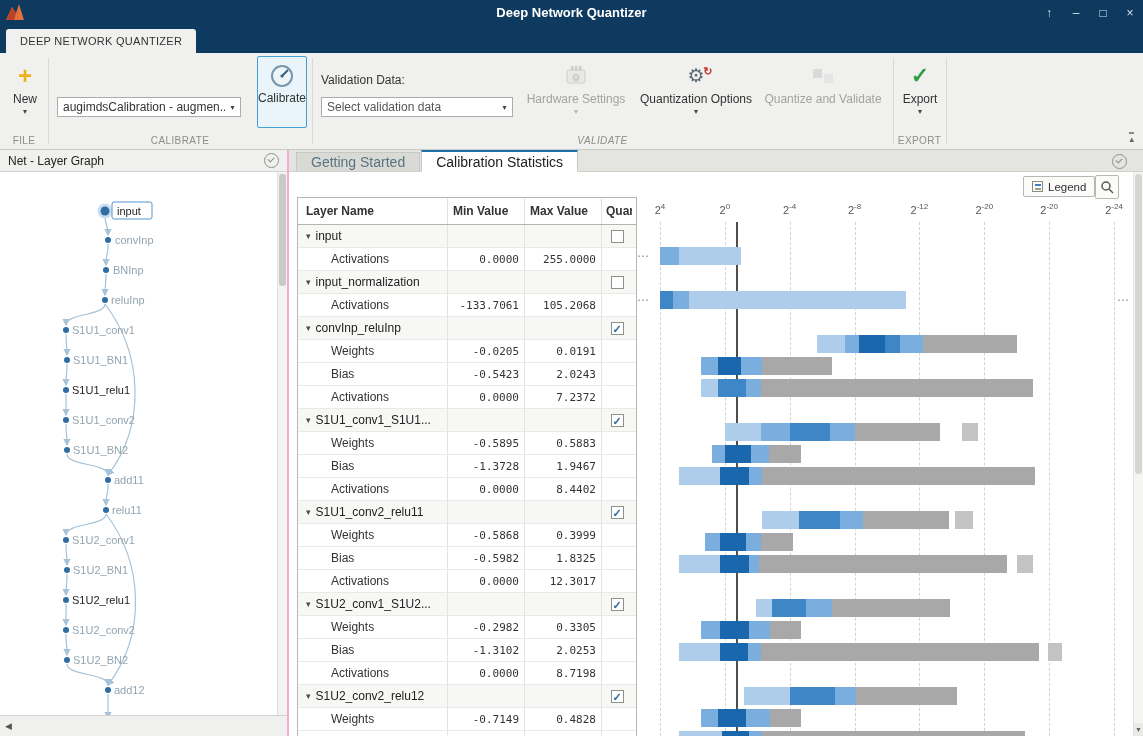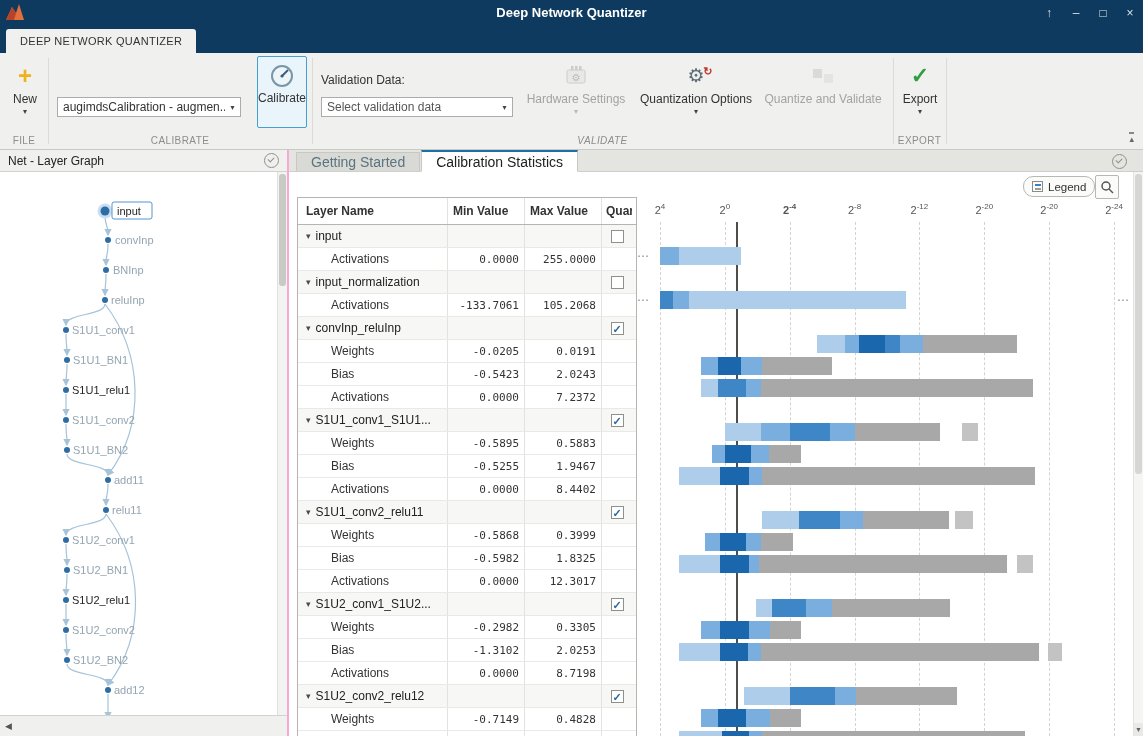--- a/index.html
+++ b/index.html
@@ -104,21 +104,21 @@
   .gname{font-size:12px;color:#222;}
   .cname{font-size:12px;color:#333;padding-left:25px;}
   .cb{width:13px;height:13px;border:1px solid #8f8f8b;background:#fff;font-size:11px;line-height:12px;
       text-align:center;color:var(--check-color,#2d6da3);font-weight:bold;box-sizing:border-box;}
 
   
   .chart-layer{position:absolute;left:0;top:0;right:0;bottom:0;z-index:1;}
   .chart-title{position:absolute;left:361px;width:466px;top:29px;text-align:center;font-weight:bold;
                font-size:12.5px;color:#1c1c1c;}
   .legend-btn{position:absolute;left:734px;top:26px;height:21px;display:flex;align-items:center;gap:5px;
-              padding:0 8px;background:#fbfbfa;border:1px solid #b7b7b3;border-radius:10px;font-size:11.5px;
+              padding:0 8px;background:#fbfbfa;border:1px solid #b7b7b3;border-radius:2px;font-size:11.5px;
               color:#333;font-family:inherit;}
   .legend-ic{width:11px;height:11px;border:1px solid #8a8a86;box-sizing:border-box;background:
      linear-gradient(#3b82c4,#3b82c4) no-repeat 2px 2px/6px 2px,
      linear-gradient(#9b9b98,#9b9b98) no-repeat 2px 6px/6px 2px;}
   .zoom-btn{position:absolute;left:806px;top:25px;width:22px;height:22px;border:1px solid #b7b7b3;
             background:#fbfbfa;border-radius:2px;display:flex;align-items:center;justify-content:center;}
   .gridline{position:absolute;width:0;border-left:1px dashed #d3d3d0;}
   .marker-line{position:absolute;width:0;border-left:2px solid #4d4d4a;}
   .tick{position:absolute;width:40px;text-align:center;font-size:11px;color:#555;}
   .tick sup{font-size:8px;}
@@ -327,21 +327,21 @@
         <svg width="14" height="14">
           <circle cx="6" cy="6" r="4" fill="none" stroke="#555" stroke-width="1.5"></circle>
           <line x1="9" y1="9" x2="13" y2="13" stroke="#555" stroke-width="1.5"></line>
         </svg>
       </div>
     <div class="gridline" style="left: 371px; top: 72px; height: 514px;"></div>
         <div class="tick" style="left: 351px; top: 52px;">2<sup>4</sup></div>
         <div class="gridline" style="left: 435.856px; top: 72px; height: 514px;"></div>
         <div class="tick" style="left: 415.856px; top: 52px;">2<sup>0</sup></div>
         <div class="gridline" style="left: 500.712px; top: 72px; height: 514px;"></div>
-        <div class="tick" style="left: 480.712px; top: 52px; font-weight: bold;">2<sup>-4</sup></div>
+        <div class="tick" style="left: 480.712px; top: 52px;">2<sup>-4</sup></div>
         <div class="gridline" style="left: 565.568px; top: 72px; height: 514px;"></div>
         <div class="tick" style="left: 545.568px; top: 52px; text-align: center;">2<sup>-8</sup></div>
         <div class="gridline" style="left: 630.424px; top: 72px; height: 514px;"></div>
         <div class="tick" style="left: 610.424px; top: 52px;">2<sup>-12</sup></div>
         <div class="gridline" style="left: 695.28px; top: 72px; height: 514px;"></div>
         <div class="tick" style="left: 675.28px; top: 52px;">2<sup>-20</sup></div>
         <div class="gridline" style="left: 760.136px; top: 72px; height: 514px;"></div>
         <div class="tick" style="left: 740.136px; top: 52px;">2<sup>-20</sup></div>
         <div class="gridline" style="left: 824.992px; top: 72px; height: 514px;"></div>
         <div class="tick" style="left: 804.992px; top: 52px;">2<sup>-24</sup></div>
@@ -520,21 +520,21 @@
               <span class="cname">Weights</span>
             </div>
             <div class="c-num">-0.5895</div>
             <div class="c-num">0.5883</div>
             <div class="c-q"></div>
           </div>
           <div class="trow">
             <div class="c-name">
               <span class="cname">Bias</span>
             </div>
-            <div class="c-num">-0.5255</div>
+            <div class="c-num">-1.3728</div>
             <div class="c-num">1.9467</div>
             <div class="c-q"></div>
           </div>
           <div class="trow">
             <div class="c-name">
               <span class="cname">Activations</span>
             </div>
             <div class="c-num">0.0000</div>
             <div class="c-num">8.4402</div>
             <div class="c-q"></div>

